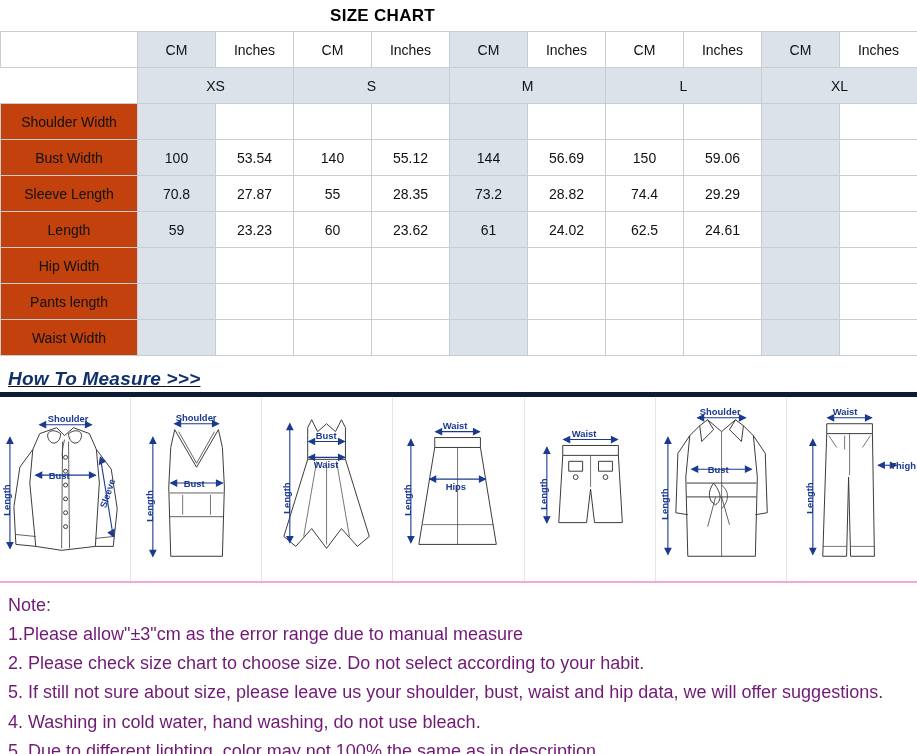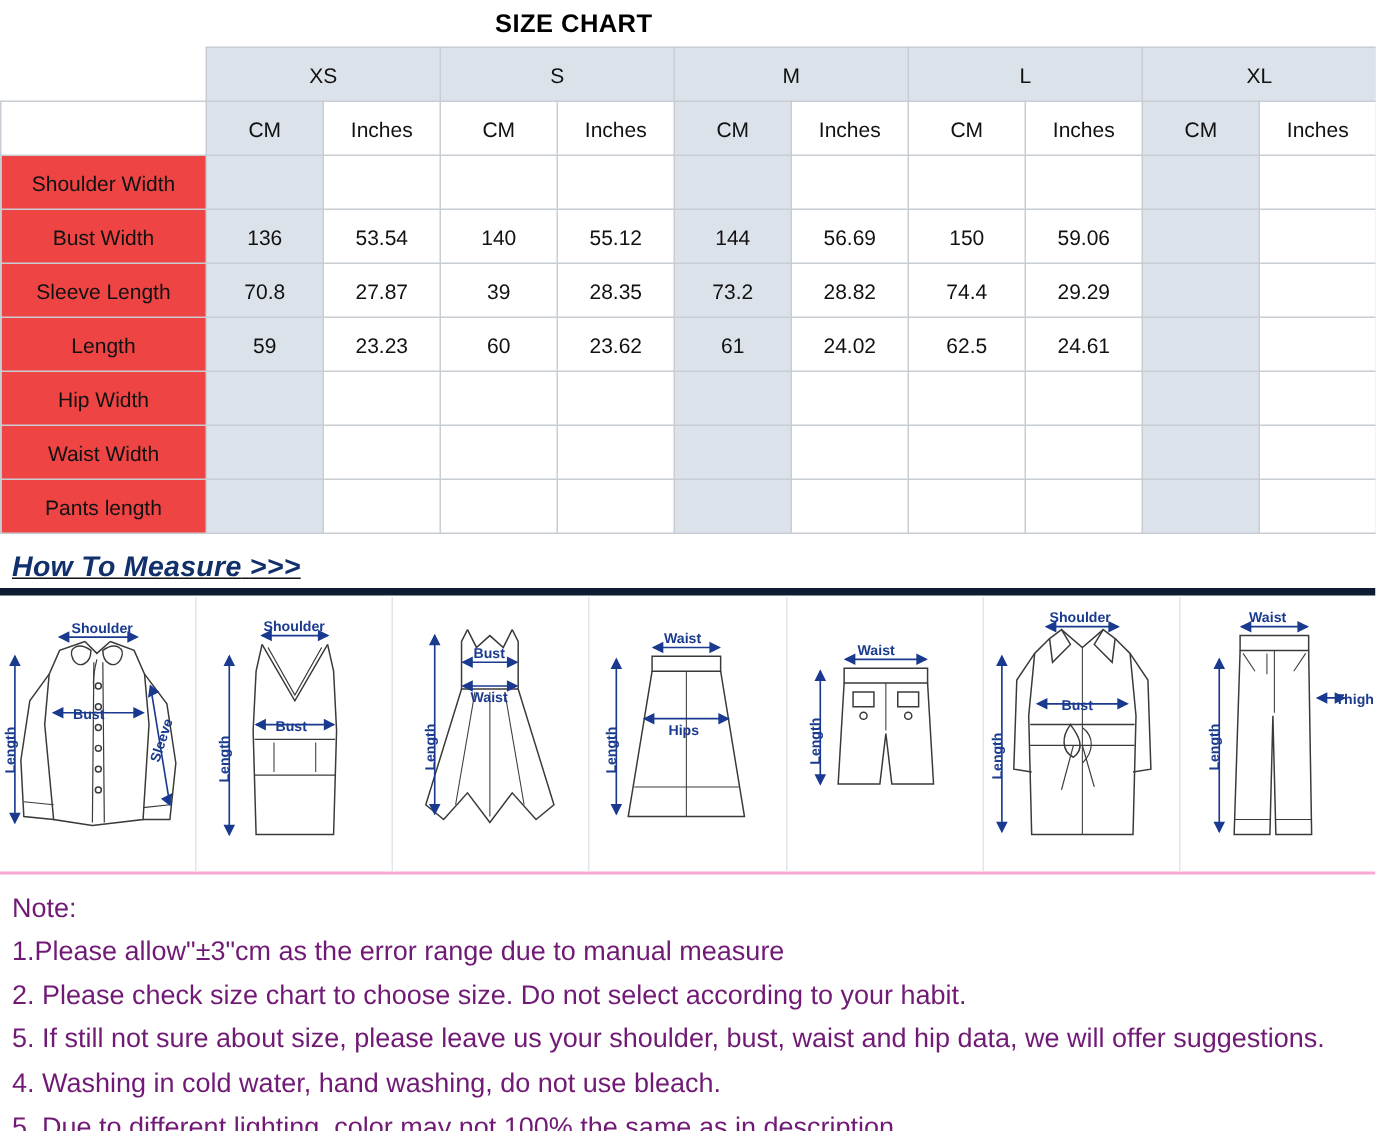--- a/index.html
+++ b/index.html
@@ -56,21 +56,21 @@
     font-size: 13px;
     height: 30px;
   }
   .unit.shade { background: #dbe2ea; }
   .unit.blank { background: #ffffff; }
 
   .rowname {
     text-align: left;
     padding-left: 16px;
     font-size: 14px;
-    background: #ef4444;
+    background: #c2410c;
     height: 36px;
   }
   td.val { background: #ffffff; }
   td.val.shade { background: #dbe2ea; }
 
   
   .howto-wrap { margin-top: 12px; position: relative; height: 30px; text-decoration: underline; }
   .howto-text {
     font-size: 19px;
     font-weight: bold;
@@ -128,76 +128,76 @@
         <col class="cell">
       <col class="cell">
         <col class="cell">
       <col class="cell">
         <col class="cell">
       <col class="cell">
         <col class="cell">
     </colgroup>
     <thead>
       <tr>
-        <th class="sz-head blank"></th>
-        <th class="sz-head" colspan="2">XS</th>
-        <th class="sz-head" colspan="2">S</th>
-        <th class="sz-head" colspan="2">M</th>
-        <th class="sz-head" colspan="2">L</th>
-        <th class="sz-head" colspan="2">XL</th>
-      </tr>
-      <tr>
         <th class="unit blank"></th>
         <th class="unit shade">CM</th>
         <th class="unit">Inches</th>
         <th class="unit">CM</th>
         <th class="unit">Inches</th>
         <th class="unit shade">CM</th>
         <th class="unit">Inches</th>
         <th class="unit">CM</th>
         <th class="unit">Inches</th>
         <th class="unit shade">CM</th>
         <th class="unit">Inches</th>
       </tr>
+      <tr>
+        <th class="sz-head blank"></th>
+        <th class="sz-head" colspan="2">XS</th>
+        <th class="sz-head" colspan="2">S</th>
+        <th class="sz-head" colspan="2">M</th>
+        <th class="sz-head" colspan="2">L</th>
+        <th class="sz-head" colspan="2">XL</th>
+      </tr>
     </thead>
     <tbody>
 
       <tr>
         <td class="rowname">Shoulder Width</td>
         <td class="val shade"></td>
         <td class="val"></td>
         <td class="val"></td>
         <td class="val"></td>
         <td class="val shade"></td>
         <td class="val"></td>
         <td class="val"></td>
         <td class="val"></td>
         <td class="val shade"></td>
         <td class="val"></td>
       </tr>
 
       <tr>
         <td class="rowname">Bust Width</td>
-        <td class="val shade">136</td>
+        <td class="val shade">100</td>
         <td class="val">53.54</td>
         <td class="val">140</td>
         <td class="val">55.12</td>
         <td class="val shade">144</td>
         <td class="val">56.69</td>
         <td class="val">150</td>
         <td class="val">59.06</td>
         <td class="val shade"></td>
         <td class="val"></td>
       </tr>
 
       <tr>
         <td class="rowname">Sleeve Length</td>
         <td class="val shade">70.8</td>
         <td class="val">27.87</td>
-        <td class="val">39</td>
+        <td class="val">55</td>
         <td class="val">28.35</td>
         <td class="val shade">73.2</td>
         <td class="val">28.82</td>
         <td class="val">74.4</td>
         <td class="val">29.29</td>
         <td class="val shade"></td>
         <td class="val"></td>
       </tr>
 
       <tr>
@@ -222,35 +222,35 @@
         <td class="val"></td>
         <td class="val shade"></td>
         <td class="val"></td>
         <td class="val"></td>
         <td class="val"></td>
         <td class="val shade"></td>
         <td class="val"></td>
       </tr>
 
       <tr>
+        <td class="rowname">Pants length</td>
+        <td class="val shade"></td>
+        <td class="val"></td>
+        <td class="val"></td>
+        <td class="val"></td>
+        <td class="val shade"></td>
+        <td class="val"></td>
+        <td class="val"></td>
+        <td class="val"></td>
+        <td class="val shade"></td>
+        <td class="val"></td>
+      </tr>
+
+      <tr>
         <td class="rowname">Waist Width</td>
-        <td class="val shade"></td>
-        <td class="val"></td>
-        <td class="val"></td>
-        <td class="val"></td>
-        <td class="val shade"></td>
-        <td class="val"></td>
-        <td class="val"></td>
-        <td class="val"></td>
-        <td class="val shade"></td>
-        <td class="val"></td>
-      </tr>
-
-      <tr>
-        <td class="rowname">Pants length</td>
         <td class="val shade"></td>
         <td class="val"></td>
         <td class="val"></td>
         <td class="val"></td>
         <td class="val shade"></td>
         <td class="val"></td>
         <td class="val"></td>
         <td class="val"></td>
         <td class="val shade"></td>
         <td class="val"></td>

